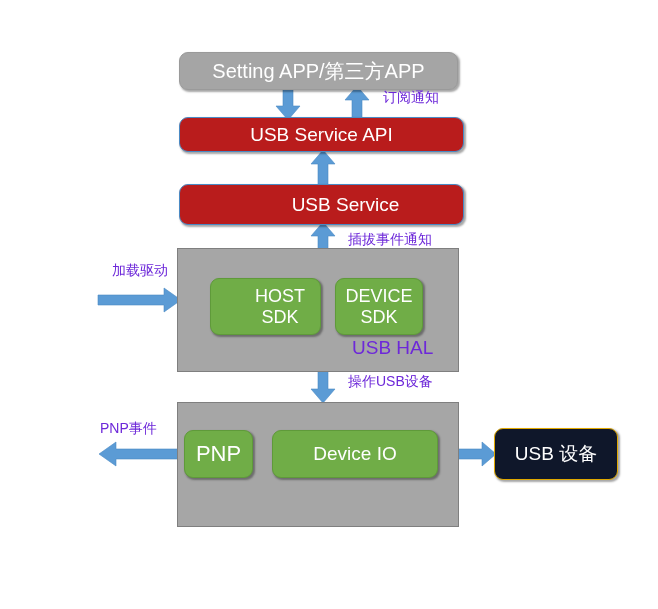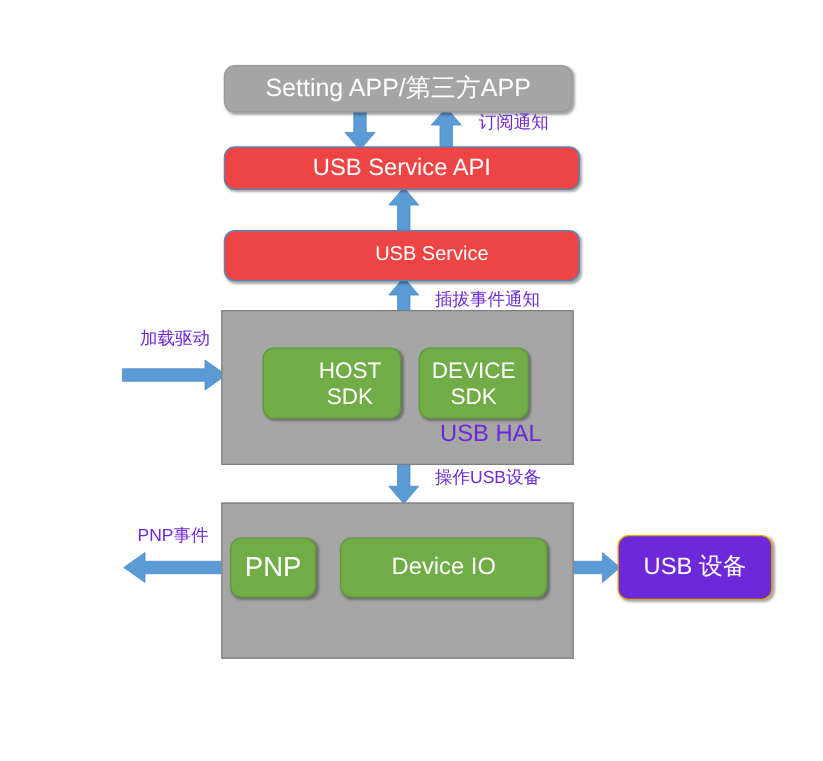--- a/index.html
+++ b/index.html
@@ -37,29 +37,29 @@
   }
   .gray-round {
     background: #a5a5a5;
     border: 1px solid #9a9a9a;
   }
   .gray-panel {
     background: #a6a6a6;
     border: 1px solid #7f7f7f;
   }
   .blue {
-    background: #ef4444;
+    background: #b91c1c;
     border: 1px solid #4a8ac4;
   }
   .green {
     background: #70ad47;
     border: 1px solid #5f9a3a;
   }
   .yellow {
-    background: #6d28d9;
+    background: #0f172a;
     border: 1px solid #e0a800;
   }
   .panel-label {
     position: absolute;
     color: #6d28d9;
     font-weight: normal;
     white-space: nowrap;
   }
   .edge-label {
     position: absolute;
@@ -126,21 +126,21 @@
   <div class="arrow" style="left:437px; top:441px;">
     <svg width="60" height="26" viewBox="0 0 60 26">
       <polygon points="0,13 15,1 15,8 45,8 45,1 59,13 45,25 45,18 15,18 15,25" fill="#5b9bd5" stroke="#4a8ac4" stroke-width="0.6"></polygon>
     </svg>
   </div>
 
   <div class="box rounded gray-round" style="left:179px; top:52px; width:279px; height:38px; font-size:20px;">Setting APP/第三方APP</div>
 
   <div class="box rounded blue" style="left:179px; top:117px; width:285px; height:35px; font-size:19px;">USB Service API</div>
 
-  <div class="box rounded blue" style="left:179px; top:184px; width:285px; height:41px; font-size:16px;padding-left:48px;">USB Service</div>
+  <div class="box rounded blue" style="left:179px; top:184px; width:285px; height:41px; font-size:19px;padding-left:48px;">USB Service</div>
 
   <div class="box sq gray-panel" style="left:177px; top:248px; width:282px; height:124px;"></div>
   <div class="panel-label" style="left:352px; top:337px; font-size:19px;">USB HAL</div>
 
   <div class="box rounded green" style="left:210px; top:278px; width:111px; height:57px; font-size:18px; flex-direction:column;padding-left:29px;">
     <span>HOST</span>
     <span>SDK</span>
   </div>
 
   <div class="box rounded green" style="left:335px; top:278px; width:88px; height:57px; font-size:18px; flex-direction:column;">
@@ -158,15 +158,15 @@
   <div class="box rounded yellow" style="left:494px; top:428px; width:124px; height:52px; font-size:19px;">USB 设备</div>
 
   <div class="edge-label" style="left:383px; top:89px;">订阅通知</div>
 
   <div class="edge-label" style="left:348px; top:231px;">插拔事件通知</div>
 
   <div class="edge-label" style="left:348px; top:373px;">操作USB设备</div>
 
   <div class="edge-label" style="left:112px; top:262px;text-align:right;">加载驱动</div>
 
-  <div class="edge-label" style="left:110px; top:420px;">PNP事件</div>
+  <div class="edge-label" style="left:100px; top:420px;">PNP事件</div>
 
 </div>
 
 </body></html>

